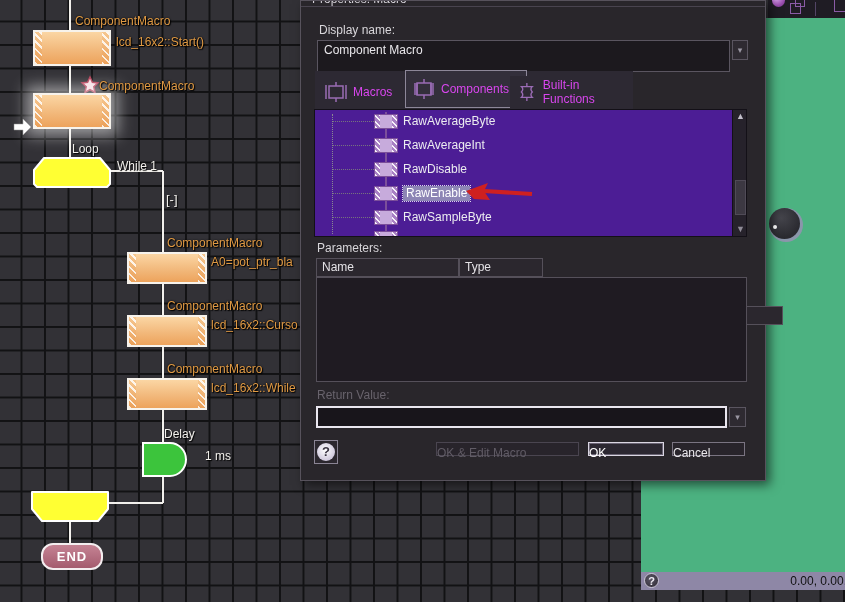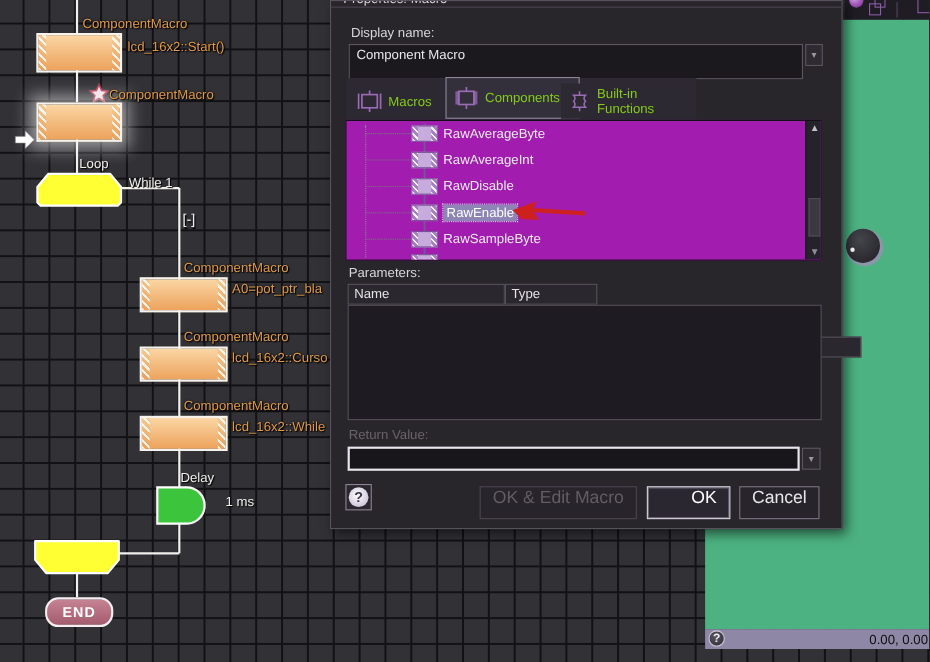--- a/index.html
+++ b/index.html
@@ -51,45 +51,45 @@
     border:1px solid #57525c;box-sizing:border-box;z-index:4;box-shadow:4px 4px 10px rgba(0,0,0,.55);}
   .dlg-title{position:absolute;left:0;top:0;right:0;height:5px;overflow:hidden;border-bottom:1px solid #49444f;}
   .dlg-title span{position:absolute;left:11px;top:-9px;font-size:12px;color:#d6d3da;white-space:nowrap;}
   .dlg-label{position:absolute;font-size:12px;color:#d8d6da;white-space:nowrap;}
   .dlg-label.dim{color:#68636c;}
   .combo{position:absolute;background:#1c191e;border:1px solid #5a5560;box-sizing:border-box;
     color:#e8e6ea;font-size:12px;line-height:18px;padding-left:6px;}
   .drop-btn{position:absolute;background:#2e2a31;border:1px solid #5a5560;box-sizing:border-box;
     color:#9a96a2;font-size:9px;text-align:center;line-height:18px;}
   .tab-strip{position:absolute;left:14px;top:70px;width:318px;height:38px;background:#2d2933;}
-  .tab{position:absolute;display:flex;align-items:center;gap:5px;color:#84cc16;font-size:12px;
+  .tab{position:absolute;display:flex;align-items:center;gap:5px;color:#d946ef;font-size:12px;
     padding:0 6px;box-sizing:border-box;background:#2d2933;}
   .tab.sel{border:1px solid #8d8799;background:#332f3b;}
-  .listbox{position:absolute;left:13px;top:108px;width:433px;height:128px;background:#a21caf;
+  .listbox{position:absolute;left:13px;top:108px;width:433px;height:128px;background:#4c1d95;
     border:1px solid #131017;box-sizing:border-box;overflow:hidden;}
   .tree-vdot{position:absolute;left:17px;top:4px;height:120px;border-left:1px dotted #8a8790;}
   .tree-purple{position:absolute;left:70px;top:2px;width:2px;height:126px;background:#7b4f9a;}
   .tree-hdot{position:absolute;left:18px;width:41px;border-top:1px dotted #77747e;}
   .li-icon{position:absolute;left:59px;width:24px;height:15px;background:#c7abdc;border:1px solid #7b4f9a;box-sizing:border-box;}
   .li-icon::before,.li-icon::after{content:"";position:absolute;top:0;bottom:0;width:5px;
     background:repeating-linear-gradient(45deg,rgba(255,255,255,.85) 0 1.5px,rgba(142,92,176,.55) 1.5px 4px);}
   .li-icon::before{left:0}.li-icon::after{right:0}
   .li-label{position:absolute;left:88px;height:15px;line-height:15px;font-size:12px;color:#ececf0;white-space:nowrap;}
   .li-label.sel{background:#8d85b5;color:#fff;outline:1px dotted #d9d2ea;padding:0 3px;}
   .scrollbar{position:absolute;left:417px;top:0;width:15px;height:126px;background:#26222b;border-left:1px solid #131017;box-sizing:border-box;}
   .sb-btn{position:absolute;left:1px;width:13px;height:13px;font-size:9px;text-align:center;line-height:13px;color:#c2bfca;}
   .sb-thumb{position:absolute;left:2px;top:70px;width:11px;height:35px;background:#3c3842;border:1px solid #504b57;box-sizing:border-box;}
   .param-hdr{position:absolute;top:257px;height:19px;background:#2b272e;border:1px solid #55505a;box-sizing:border-box;
     color:#e4e2e6;font-size:12px;line-height:17px;padding-left:5px;}
   .param-body{position:absolute;left:15px;top:276px;width:431px;height:105px;background:#1f1b22;border:1px solid #55505a;box-sizing:border-box;}
   .ret-input{position:absolute;left:15px;top:405px;width:411px;height:22px;background:#18151b;
     border:2px solid #e9e6ef;box-sizing:border-box;}
-  .btn{position:absolute;height:30px;background:#28242b;border:1px solid #7a7482;box-sizing:border-box;
-    color:#e8e6ea;font-size:16px;text-align:center;line-height:20px;}
-  .btn.primary{border:1px solid #dad6e3;box-shadow:inset 0 0 0 1px #6a6474;background:#2b2731;color:#fff;padding-left:28px;}
+  .btn{position:absolute;height:14px;background:#28242b;border:1px solid #7a7482;box-sizing:border-box;
+    color:#e8e6ea;font-size:12px;text-align:left;line-height:20px;}
+  .btn.primary{border:1px solid #dad6e3;box-shadow:inset 0 0 0 1px #6a6474;background:#2b2731;color:#fff;}
   .btn.disabled{border:1px solid #4a4550;color:#615c66;}
   .help-btn{position:absolute;left:13px;top:439px;width:24px;height:24px;border:1px solid #8a8494;background:#2b272e;box-sizing:border-box;}
   .help-btn span{position:absolute;left:2px;top:2px;width:18px;height:18px;border-radius:50%;
     background:radial-gradient(circle at 45% 40%,#ffffff,#cfc8dc 70%,#a79fb8);color:#3a3442;font-weight:bold;
     font-size:13px;text-align:center;line-height:18px;}
   .red-arrow{position:absolute;left:464px;top:181px;z-index:5;}
 </style>
 </head>
 <body>
 

